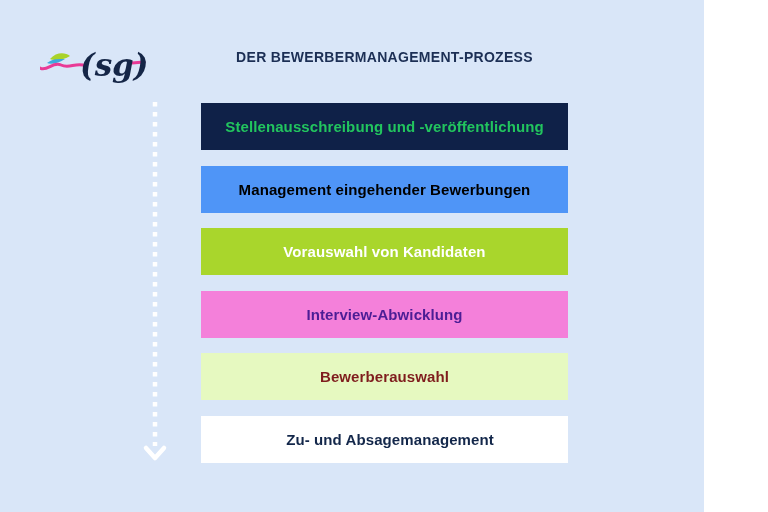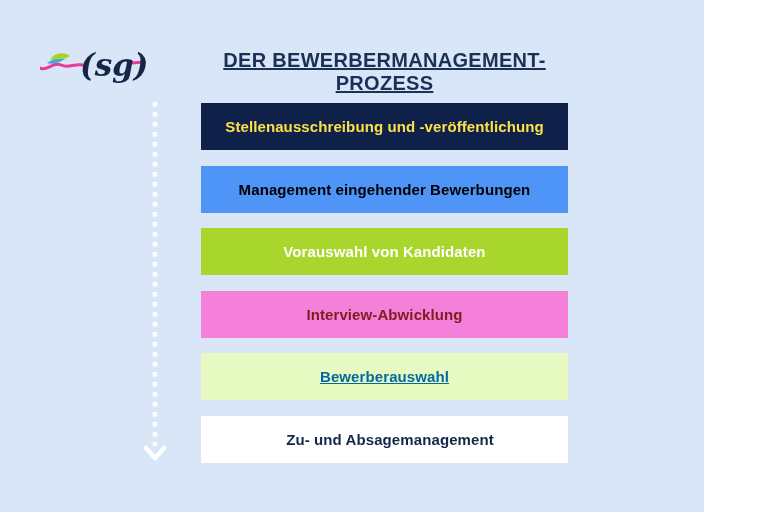--- a/index.html
+++ b/index.html
@@ -9,24 +9,23 @@
     background:#d9e6f8;
     font-family:"Liberation Sans",sans-serif;
     overflow:hidden;
   }
   .logo{
     position:absolute;left:40px;top:42px;width:110px;height:50px;
   }
   .title{
     position:absolute;left:201px;top:49px;width:367px;
     text-align:center;
-    font-size:20px;font-weight:bold;
+    font-size:14px;font-weight:bold;
     letter-spacing:0.3px;
     color:#1c2f55;
-    text-decoration:underline;
   }
   .arrow{
     position:absolute;left:142px;top:98px;
   }
   .steps{
     position:absolute;left:201px;top:103px;width:367px;
     display:flex;flex-direction:column;gap:15.5px;
   }
   .step{
     height:47px;
@@ -57,32 +56,32 @@
 
   <div class="title">DER BEWERBERMANAGEMENT-PROZESS</div>
 
   <svg class="arrow" width="26" height="370" viewBox="0 0 26 370">
     <line x1="13" y1="4" x2="13" y2="348" stroke="#ffffff" stroke-width="4.5" stroke-dasharray="4.5 5.5"></line>
     <polyline points="4,350 13,360 22,350" fill="none" stroke="#ffffff" stroke-width="4.5" stroke-linecap="round" stroke-linejoin="round"></polyline>
   </svg>
 
   <div class="steps">
       <div class="step" style="background: rgb(15, 33, 72);">
-        <span style="color: #fde047;">Stellenausschreibung und -veröffentlichung</span>
+        <span style="color: #22c55e;">Stellenausschreibung und -veröffentlichung</span>
       </div>
       <div class="step" style="background: rgb(79, 149, 247);">
         <span style="color: #000000;">Management eingehender Bewerbungen</span>
       </div>
       <div class="step" style="background: rgb(169, 214, 44);">
         <span style="color: rgb(255, 255, 255);">Vorauswahl von Kandidaten</span>
       </div>
       <div class="step" style="background: rgb(244, 128, 218);">
-        <span style="color: #7f1d1d;">Interview-Abwicklung</span>
+        <span style="color: #4c1d95;">Interview-Abwicklung</span>
       </div>
       <div class="step" style="background: rgb(230, 249, 192);">
-        <span style="color: #0369a1; text-decoration: underline;">Bewerberauswahl</span>
+        <span style="color: #7f1d1d;">Bewerberauswahl</span>
       </div>
       <div class="step" style="background: rgb(255, 255, 255); padding-left: 11px;">
         <span style="color: rgb(19, 39, 74);">Zu- und Absagemanagement</span>
       </div>
     </div>
 
 </div>
 
 </body></html>

